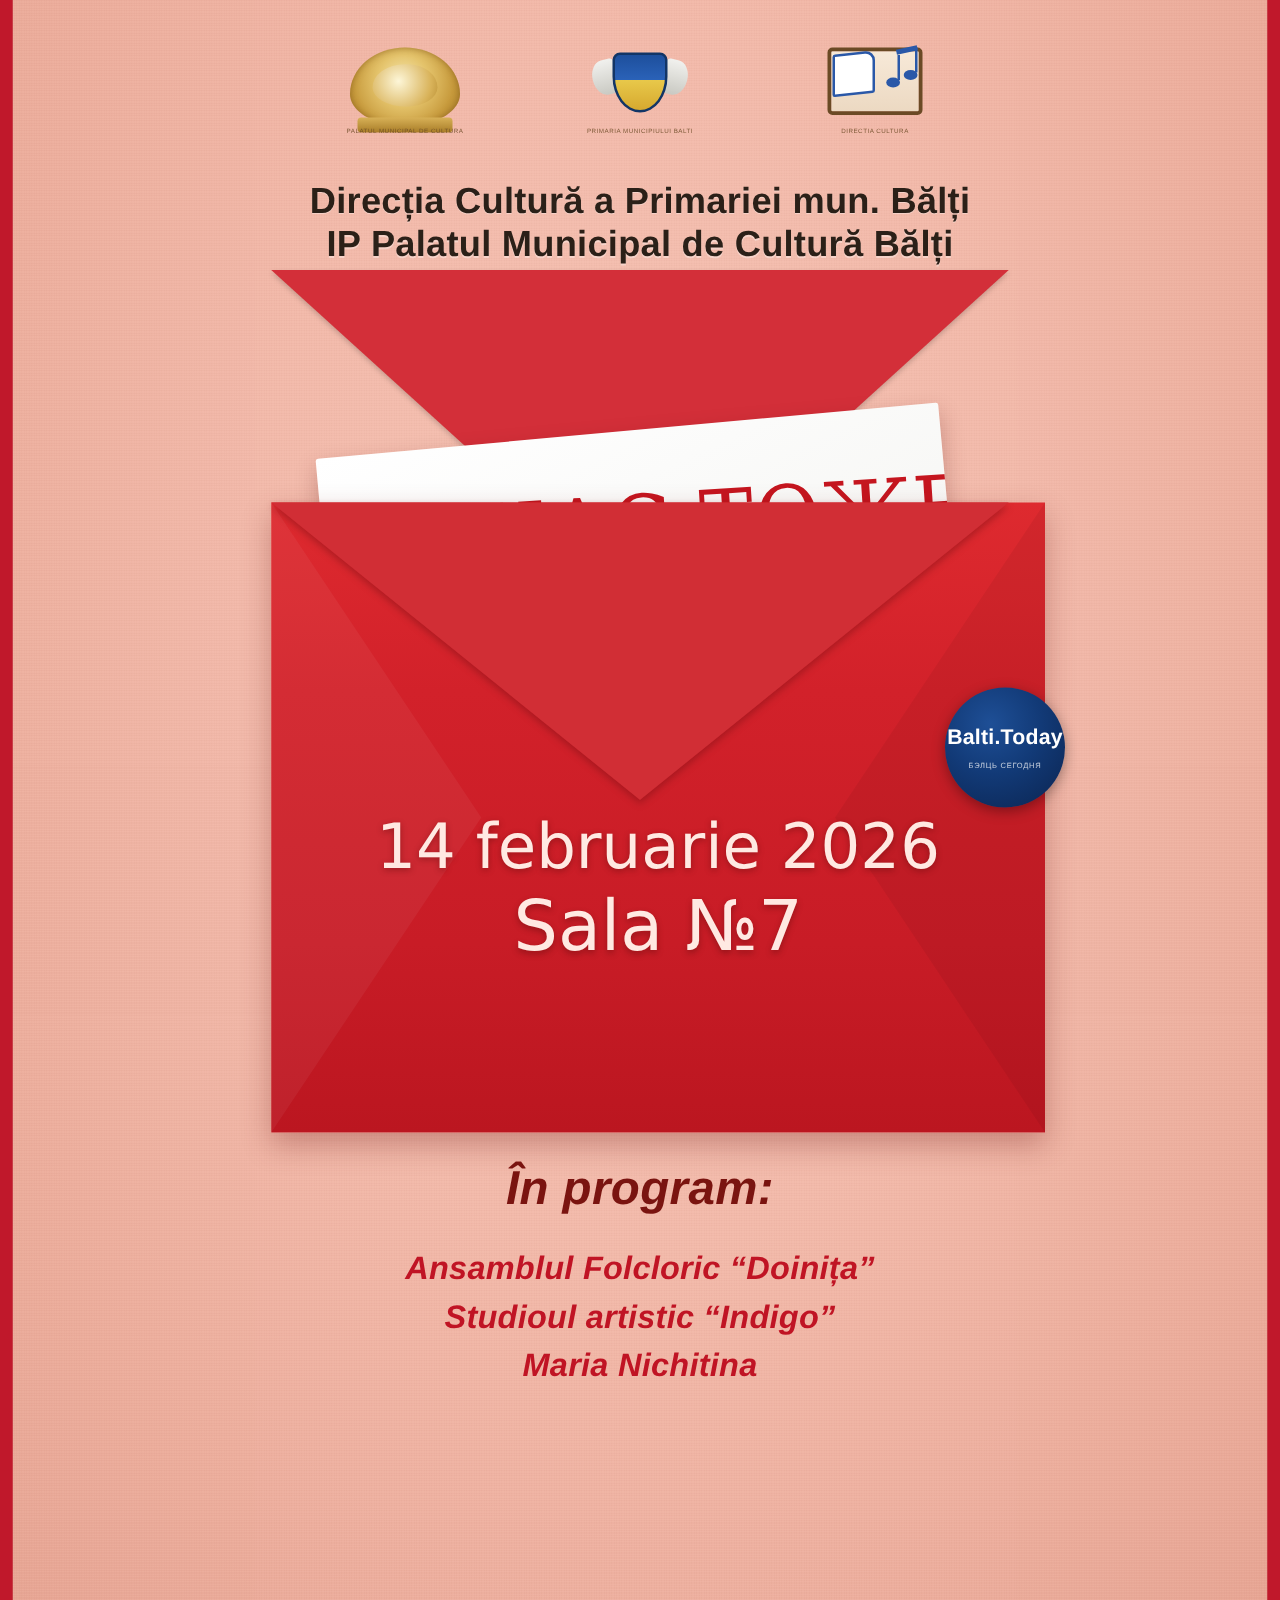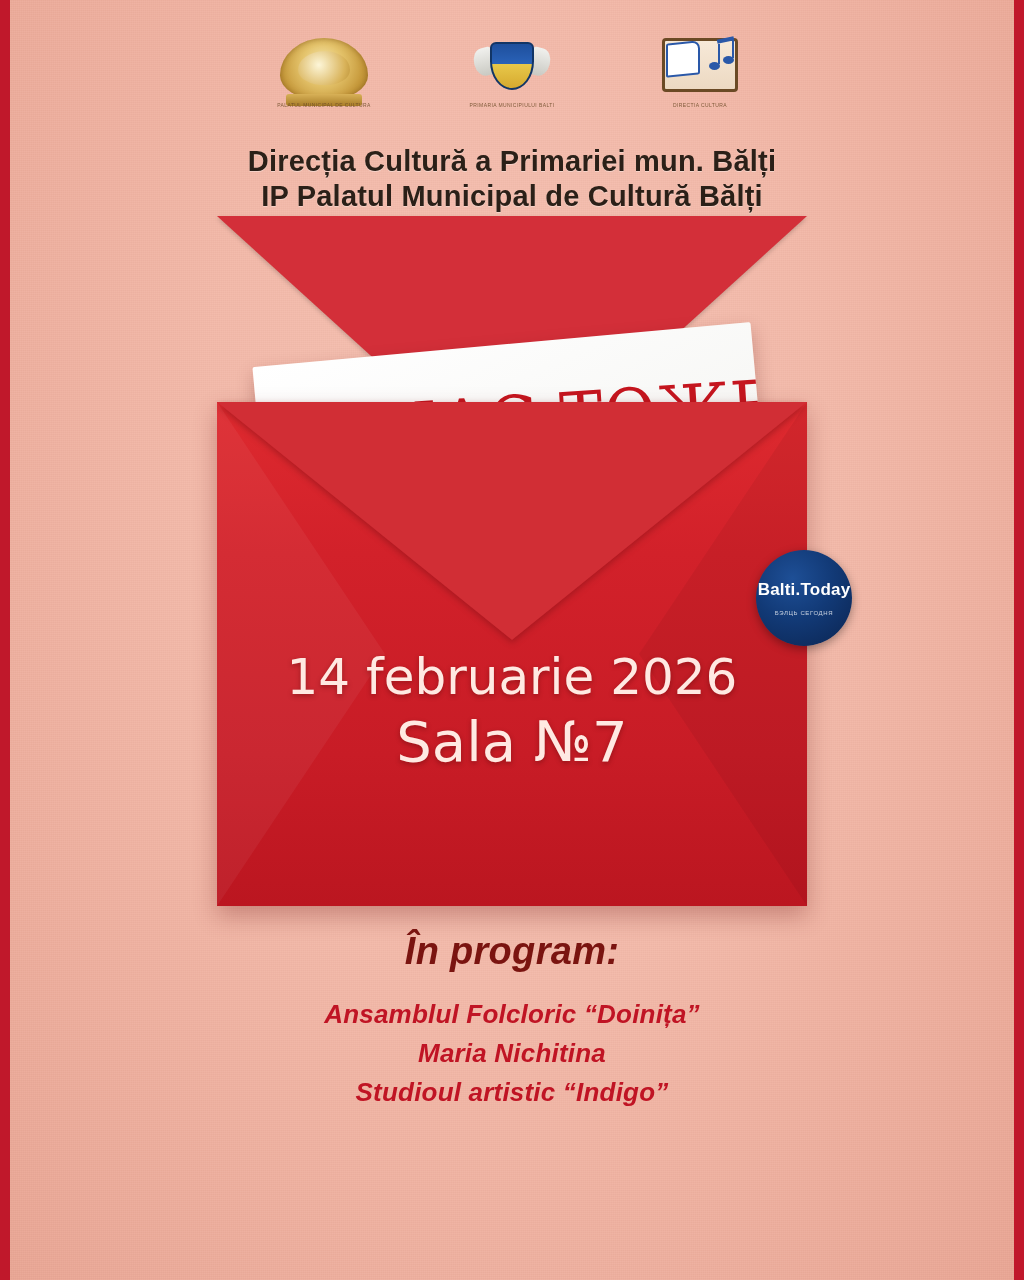--- a/index.html
+++ b/index.html
@@ -235,20 +235,21 @@
   }
   
   .env-body {
     position: absolute;
     left: 0;
     top: 186px;
     width: 590px;
     height: 504px;
     background: linear-gradient(180deg, #de2a2f 0%, #d2212a 30%, #c81c26 70%, #bb1620 100%);
     box-shadow: 0 10px 22px rgba(110,20,20,.3);
+    padding-left: 29px;
   }
   
   .env-v {
     position: absolute;
     left: 0; top: 0;
     width: 0; height: 0;
     border-left: 295px solid transparent;
     border-right: 295px solid transparent;
     border-top: 238px solid #cf2129;
     filter: drop-shadow(0 3px 3px rgba(120,15,20,.45));
@@ -420,18 +421,18 @@
   <div class="badge">
     <div class="bt-main">
       <span>Balti</span><span class="dot">.</span><span>Today</span>
     </div>
     <div class="bt-sub">БЭЛЦЬ СЕГОДНЯ</div>
   </div>
 
   <div class="program">
     <div class="program-title">În program:</div>
     <div class="program-item">Ansamblul Folcloric “Doinița”</div>
+    <div class="program-item">Studioul artistic “Indigo”</div>
     <div class="program-item">Maria Nichitina</div>
-    <div class="program-item">Studioul artistic “Indigo”</div>
   </div>
 
 
 </div>
 
 </body></html>

